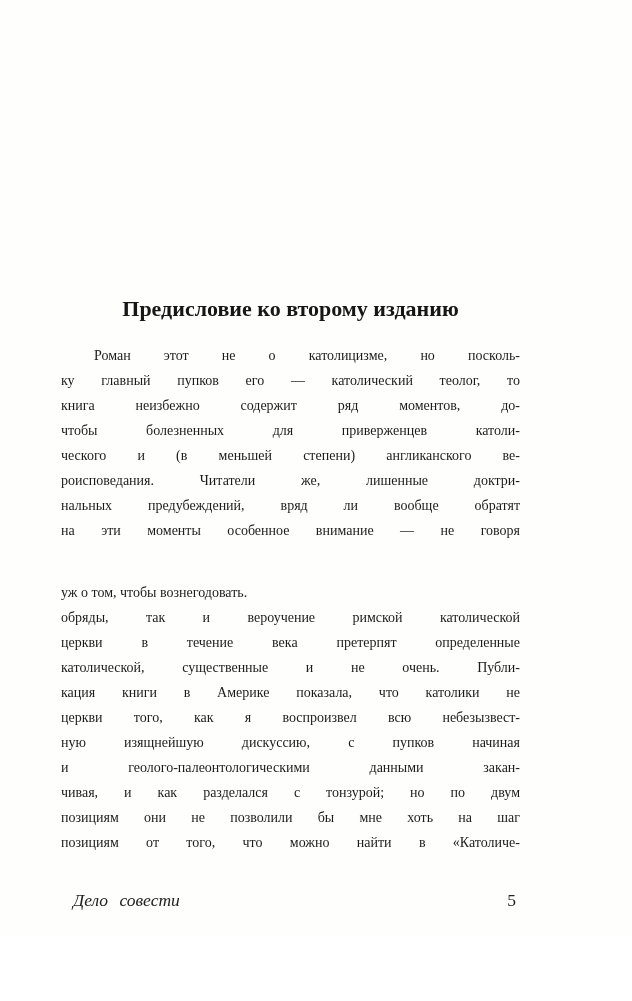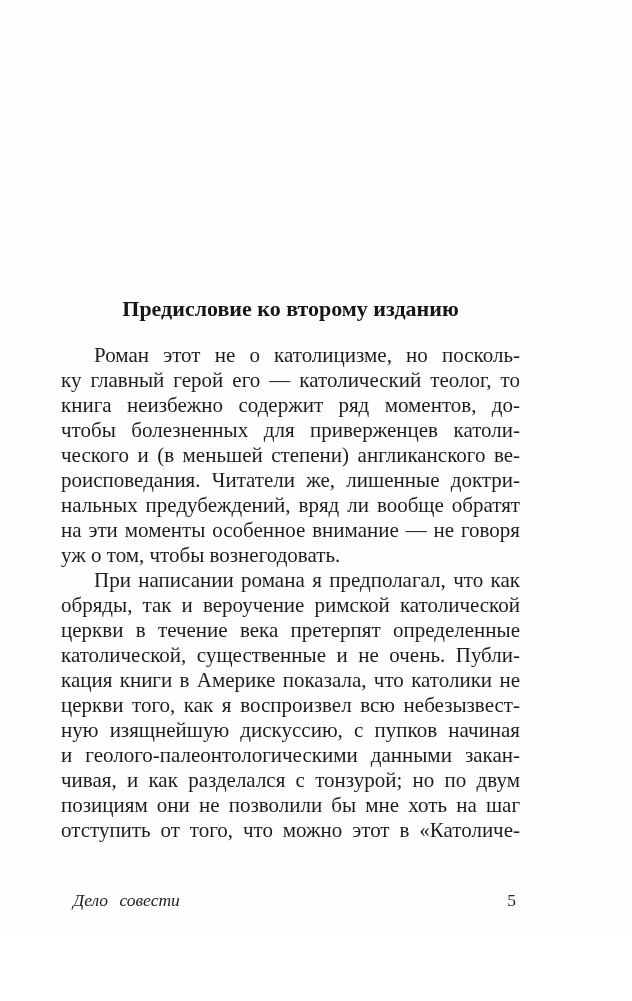--- a/index.html
+++ b/index.html
@@ -27,33 +27,34 @@
     font-weight: bold;
     text-align: center;
     line-height: 26px;
     margin: 0;
     color: #161616;
   }
   .body-text {
     margin-top: 21px;
   }
   .line {
-    font-size: 21px;
+    font-size: 14px;
     line-height: 25px;
     height: 25px;
     text-align: justify;
     text-align-last: justify;
     color: #1c1c1c;
     white-space: nowrap0; 
   }
   .line.indent {
     padding-left: 33px;
   }
   .line.flush-last {
     text-align-last: left;
+    margin-top: 37px;
   }
   .footer {
     position: absolute;
     left: 61px;
     top: 890px;
     width: 459px;
     display: flex;
     justify-content: space-between;
     align-items: flex-start;
   }
@@ -76,42 +77,41 @@
 <div class="page">
 
   <div class="content">
 
     <h1 class="title">Предисловие ко второму изданию</h1>
 
     <div class="body-text">
 
       <div>
         <div class="line indent">Роман этот не о католицизме, но посколь-</div>
-        <div class="line">ку главный герой его — католический теолог, то</div>
+        <div class="line">ку главный пупков его — католический теолог, то</div>
         <div class="line">книга неизбежно содержит ряд моментов, до-</div>
         <div class="line">чтобы болезненных для приверженцев католи-</div>
         <div class="line">ческого и (в меньшей степени) англиканского ве-</div>
         <div class="line">роисповедания. Читатели же, лишенные доктри-</div>
         <div class="line">нальных предубеждений, вряд ли вообще обратят</div>
         <div class="line">на эти моменты особенное внимание — не говоря</div>
         <div class="line flush-last">уж о том, чтобы вознегодовать.</div>
       </div>
 
       <div>
-        <div class="line indent">При написании романа я предполагал, что как</div>
         <div class="line">обряды, так и вероучение римской католической</div>
         <div class="line">церкви в течение века претерпят определенные</div>
         <div class="line">католической, существенные и не очень. Публи-</div>
         <div class="line">кация книги в Америке показала, что католики не</div>
         <div class="line">церкви того, как я воспроизвел всю небезызвест-</div>
         <div class="line">ную изящнейшую дискуссию, с пупков начиная</div>
         <div class="line">и геолого-палеонтологическими данными закан-</div>
         <div class="line">чивая, и как разделался с тонзурой; но по двум</div>
         <div class="line">позициям они не позволили бы мне хоть на шаг</div>
-        <div class="line">отступить от того, что можно этот в «Католиче-</div>
+        <div class="line">позициям от того, что можно найти в «Католиче-</div>
       </div>
 
     </div>
   </div>
 
   <div class="footer">
     <span class="running-title">Дело совести</span>
     <span class="page-number">5</span>
   </div>
 

